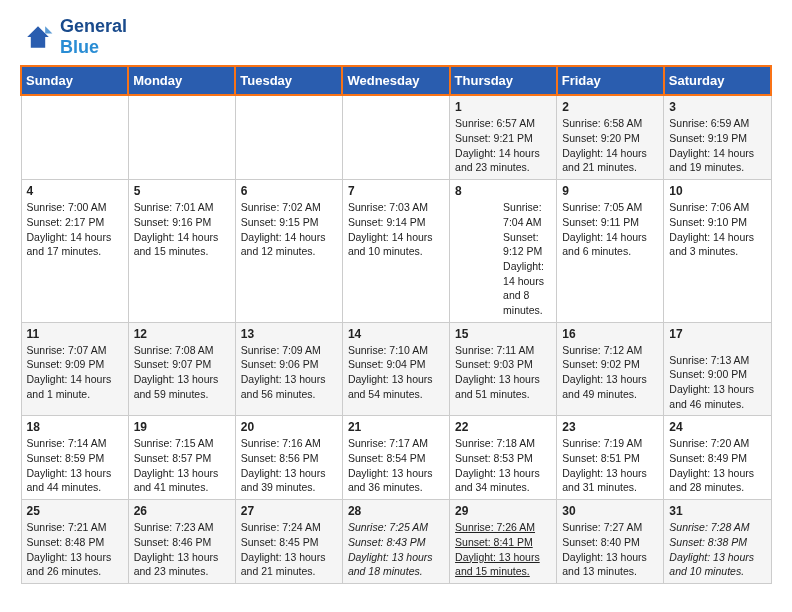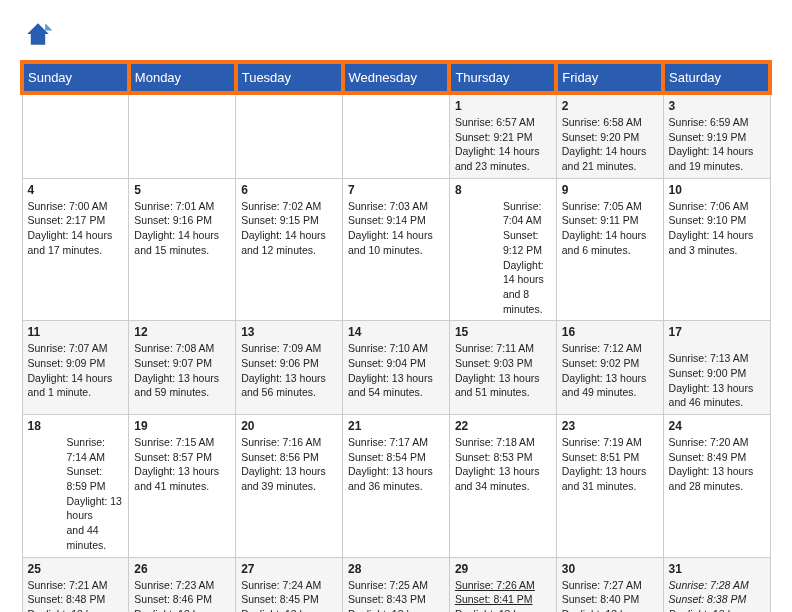--- a/index.html
+++ b/index.html
@@ -39,24 +39,24 @@
     }
     table {
       width: 100%;
       border-collapse: collapse;
       table-layout: fixed;
     }
     thead tr th {
       background-color: #2a5daf;
       color: #fff;
       font-size: 13px;
-      font-weight: normal;
+      font-weight: bold;
       padding: 6px 4px;
       text-align: left;
-      border: 4px solid #f97316;
+      border: 2px solid #f97316;
     }
     tbody tr td {
       border: 1px solid #ccc;
       vertical-align: top;
       padding: 4px 5px;
       font-size: 10.5px;
       color: #222;
       height: 80px;
       background: #fff;
     }
@@ -80,20 +80,24 @@
 </head>
 <body>
 
 <div class="header-area">
   <div class="logo">
     <svg class="logo-icon" viewBox="0 0 40 40">
       <rect x="2" y="2" width="36" height="36" rx="4" fill="#fff"></rect>
       <polygon points="20,8 32,20 28,20 28,32 12,32 12,20 8,20" fill="#2a5daf"></polygon>
       <polygon points="28,8 36,16 28,16" fill="#5b9bd5"></polygon>
     </svg>
+    <div>
+      <div style="font-size:18px;font-weight:bold;color:#1a4b8c;line-height:1.15;">General</div>
+      <div style="font-size:18px;font-weight:bold;color:#2a8dd4;line-height:1.15;">Blue</div>
+    </div>
   </div>
   <div class="title-area">
     <div class="month-title"></div>
     <div class="location-title"></div>
   </div>
 </div>
 
 <table>
   <thead>
     <tr>
@@ -232,21 +236,21 @@
           <span class="day-number">17</span>
           <div class="day-info" style="white-space: pre-line; margin-top: 12px;">Sunrise: 7:13 AM
 Sunset: 9:00 PM
 Daylight: 13 hours
 and 46 minutes.</div>
         </td>
       </tr>
       <tr>
         <td>
           <span class="day-number">18</span>
-          <div class="day-info" style="white-space: pre-line; margin-left: 39px;">Sunrise: 7:14 AM
+          <div class="day-info" style="white-space: pre-line;">Sunrise: 7:14 AM
 Sunset: 8:59 PM
 Daylight: 13 hours
 and 44 minutes.</div>
         </td>
         <td>
           <span class="day-number">19</span>
           <div class="day-info" style="white-space: pre-line;">Sunrise: 7:15 AM
 Sunset: 8:57 PM
 Daylight: 13 hours
 and 41 minutes.</div>
@@ -304,21 +308,21 @@
         </td>
         <td>
           <span class="day-number">27</span>
           <div class="day-info" style="white-space: pre-line;">Sunrise: 7:24 AM
 Sunset: 8:45 PM
 Daylight: 13 hours
 and 21 minutes.</div>
         </td>
         <td>
           <span class="day-number">28</span>
-          <div class="day-info" style="white-space: pre-line;">Sunrise: 7:25 AM
+          <div class="day-info" style="white-space: pre-line; font-style: italic;">Sunrise: 7:25 AM
 Sunset: 8:43 PM
 Daylight: 13 hours
 and 18 minutes.</div>
         </td>
         <td>
           <span class="day-number">29</span>
           <div class="day-info" style="white-space: pre-line; text-decoration: underline;">Sunrise: 7:26 AM
 Sunset: 8:41 PM
 Daylight: 13 hours
 and 15 minutes.</div>

